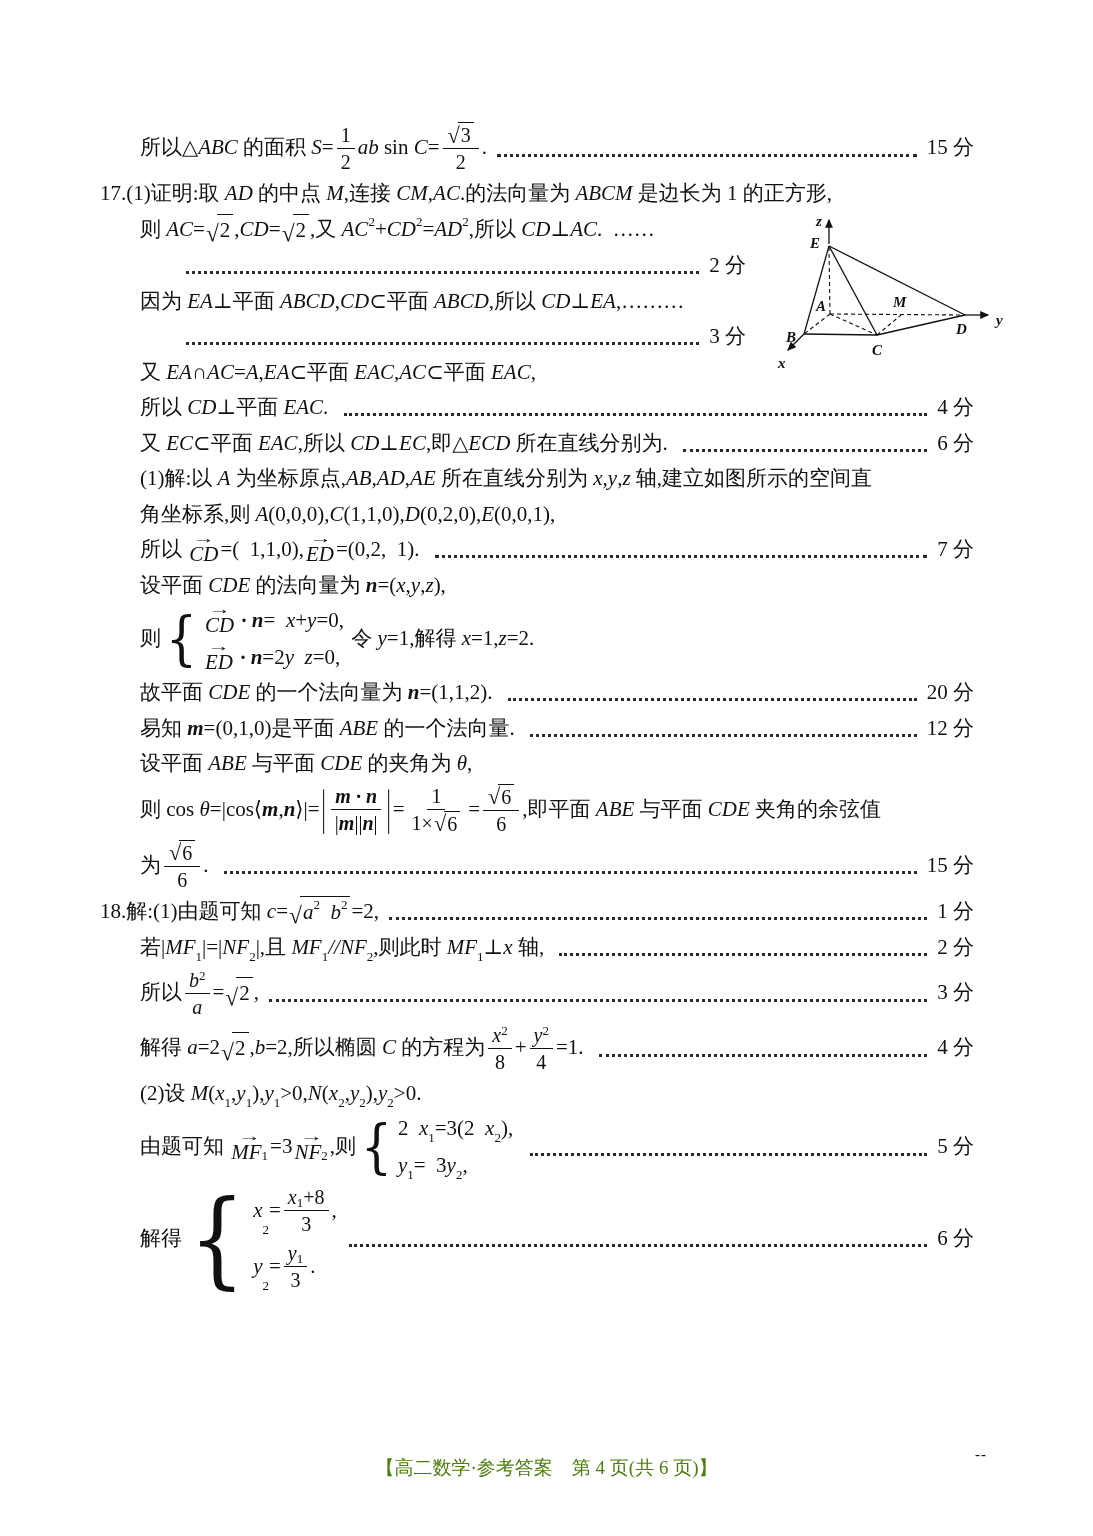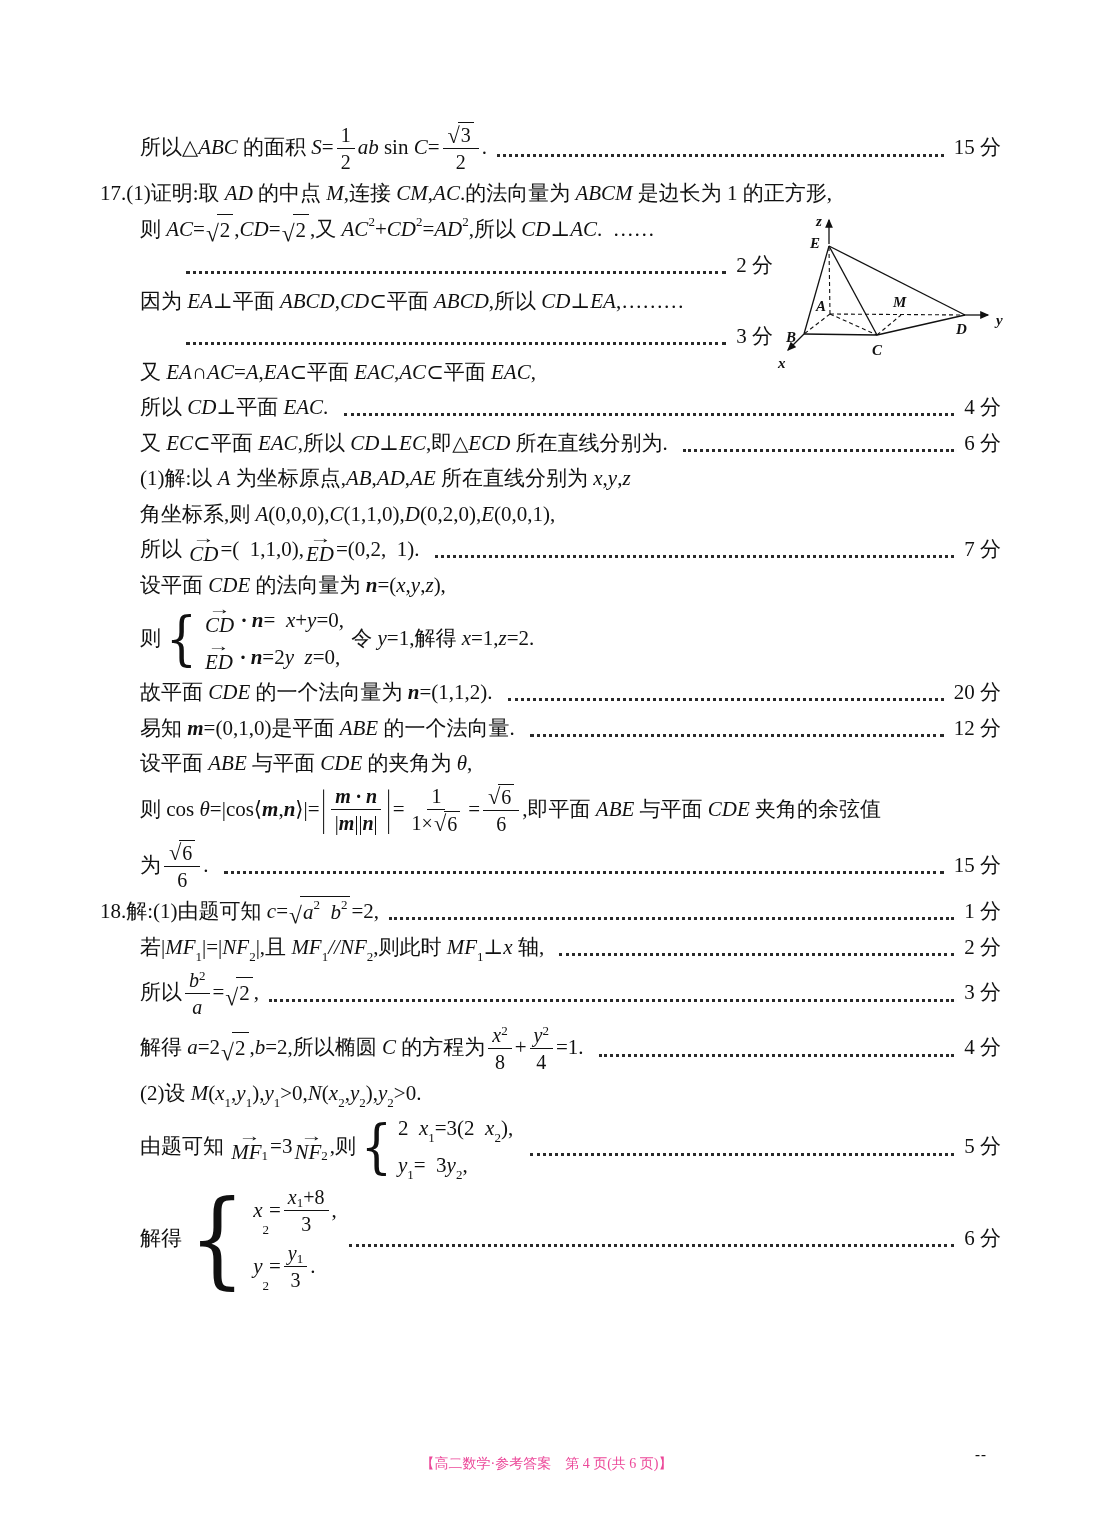--- a/index.html
+++ b/index.html
@@ -1,18 +1,18 @@
 <!DOCTYPE html>
 <html><head>
 <meta charset="utf-8">
 <style>
   html,body{margin:0;padding:0;}
   body{width:1093px;height:1536px;background:#ffffff;position:relative;
        font-family:"Liberation Serif","DejaVu Serif",serif;color:#111;overflow:hidden;}
-  .content{position:absolute;left:100px;top:122px;right:92px;}
+  .content{position:absolute;left:100px;top:122px;right:119px;}
   .line{display:flex;align-items:center;flex-wrap:nowrap;font-size:21px;line-height:1.5;margin-bottom:4px;}
   .ind0{}
   .ind1{padding-left:40px;}
   .ind2{padding-left:76px;}
   .nr{margin-right:228px;}
   .tx{white-space:pre-wrap;}
   .it{font-style:italic;}
   .bi{font-style:italic;font-weight:bold;}
   .sup{font-size:13px;align-self:flex-start;line-height:1.1;margin-top:1px;white-space:pre;}
   .sub{font-size:13px;align-self:flex-end;line-height:1.1;margin-bottom:-1px;white-space:pre;}
@@ -27,21 +27,21 @@
   .vec{display:inline-flex;flex-direction:column;align-items:center;line-height:1;margin:0 2px;}
   .vec .ar{font-size:15px;line-height:.65;height:10px;transform:scaleX(1.5);}
   .vec .vb{display:inline-flex;align-items:center;}
   .cases{display:inline-flex;align-items:center;margin:0 2px;}
   .brace{font-family:"DejaVu Serif",serif;font-weight:400;line-height:1;margin-right:3px;transform:scaleX(.85);}
   .rows{display:inline-flex;flex-direction:column;align-items:flex-start;row-gap:5px;}
   .crow{display:inline-flex;align-items:center;white-space:pre-wrap;}
   .bigbar{display:inline-block;transform:scaleY(2.3);margin:0 2px;}
   .figure{position:absolute;left:772px;top:208px;}
   .figure text{font-family:"Liberation Serif",serif;font-style:italic;font-weight:bold;font-size:15px;fill:#111;}
-  .footer{position:absolute;left:0;right:0;top:1455px;text-align:center;font-size:14px;color:#ec4899;}
+  .footer{position:absolute;left:0;right:0;top:1455px;text-align:center;font-size:19px;color:#4d7c0f;}
   .corner{position:absolute;left:975px;top:1446px;font-size:15px;font-weight:bold;letter-spacing:1px;}
 </style>
 </head>
 <body>
 
 <div class="content" id="content">
     <div class="line ind1">
       <span class="tx">所以△</span>
       <span class="tx it">ABC</span>
       <span class="tx"> 的面积 </span>
@@ -178,20 +178,21 @@
       <span class="tx">,</span>
       <span class="tx it">AD</span>
       <span class="tx">,</span>
       <span class="tx it">AE</span>
       <span class="tx"> 所在直线分别为 </span>
       <span class="tx it">x</span>
       <span class="tx">,</span>
       <span class="tx it">y</span>
       <span class="tx">,</span>
       <span class="tx it">z</span>
+      <span class="tx"> 轴,建立如图所示的空间直</span>
     </div>
     <div class="line ind1">
       <span class="tx">角坐标系,则 </span>
       <span class="tx it">A</span>
       <span class="tx">(0,0,0),</span>
       <span class="tx it">C</span>
       <span class="tx">(1,1,0),</span>
       <span class="tx it">D</span>
       <span class="tx">(0,2,0),</span>
       <span class="tx it">E</span>

